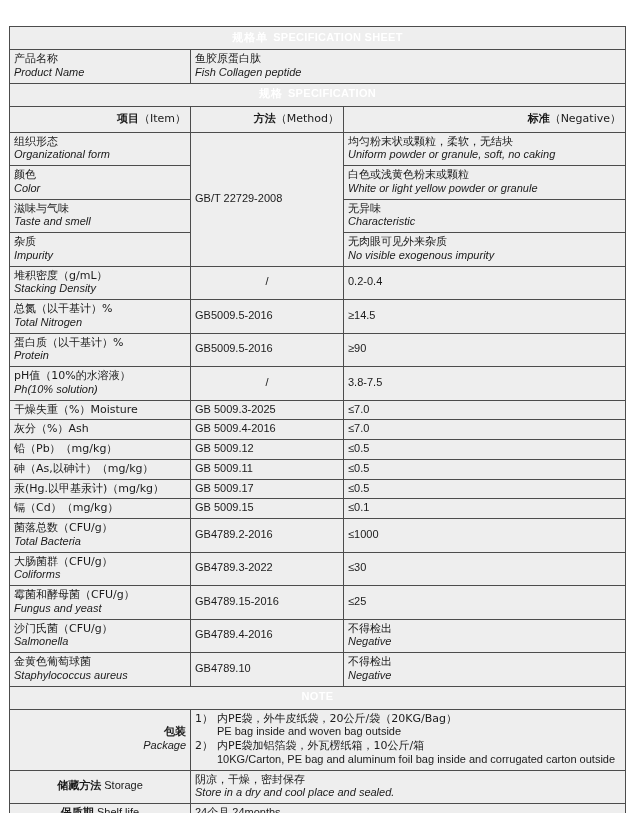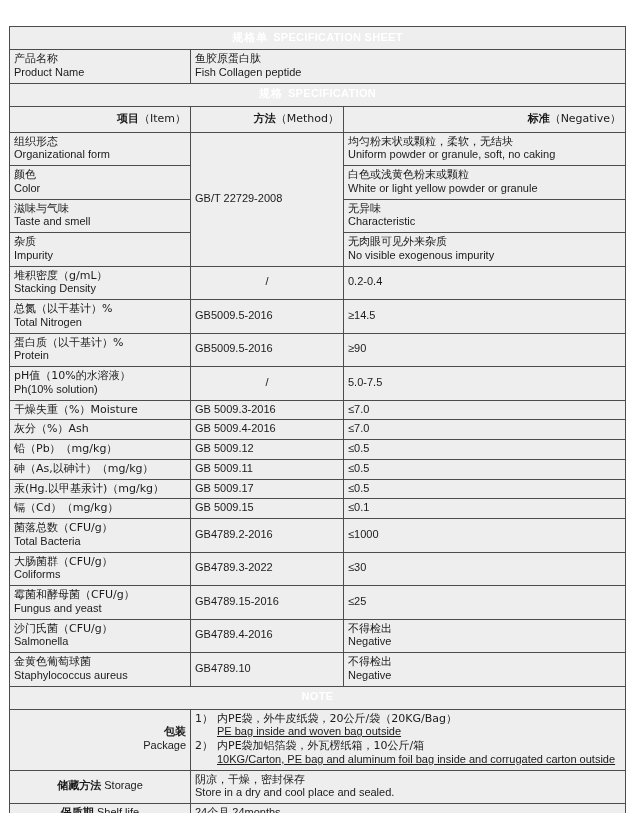--- a/index.html
+++ b/index.html
@@ -58,21 +58,21 @@
   td.hdr {
     text-align: right;
     font-weight: bold;
     background: #eeeeee;
     height: 20px;
   }
   td.hdr .en { font-weight: normal; }
 
   .cn { font-family: "DejaVu Sans", "Liberation Sans", sans-serif; }
   .l1 { display: block; }
-  .l2 { display: block; }
+  .l2 { display: block; font-style: italic; }
 
   td.mid { vertical-align: middle; margin-top: 48px; }
   td.ctr { text-align: center; }
 
   td.pkg-label {
     text-align: right;
     font-weight: bold;
     background: #eeeeee;
   }
   td.pkg-label .en { font-weight: normal; }
@@ -83,21 +83,20 @@
   }
   .pkg-item {
     display: block;
     padding-left: 22px;
     text-indent: -22px;
   }
   .pkg-item .num { display: inline-block; width: 22px; text-indent: 0; }
   .pkg-sub {
     display: block;
     padding-left: 22px;
-    text-decoration: underline;
   }
   td.sm-label {
     text-align: center;
     background: #eeeeee;
     margin-left: 40px;
   }
   td.sm-label b { font-weight: bold; }
   .oneline { display: block; }
 </style>
 </head>
@@ -212,28 +211,28 @@
         </td>
         <td class="white mid">GB5009.5-2016</td>
         <td class="mid">≥90</td>
       </tr>
       <tr>
         <td>
           <span class="l1 cn">pH值（10%的水溶液）</span>
           <span class="l2">Ph(10% solution)</span>
         </td>
         <td class="white ctr mid">/</td>
-        <td class="mid">5.0-7.5</td>
+        <td class="mid">3.8-7.5</td>
       </tr>
 
       <tr>
         <td>
             <span class="oneline cn">干燥失重（%）Moisture</span>
           </td>
-        <td class="white">GB 5009.3-2016</td>
+        <td class="white">GB 5009.3-2025</td>
         <td>≤7.0</td>
       </tr>
       <tr>
         <td>
             <span class="oneline cn">灰分（%）Ash</span>
           </td>
         <td class="white">GB 5009.4-2016</td>
         <td>≤7.0</td>
       </tr>
       <tr>

